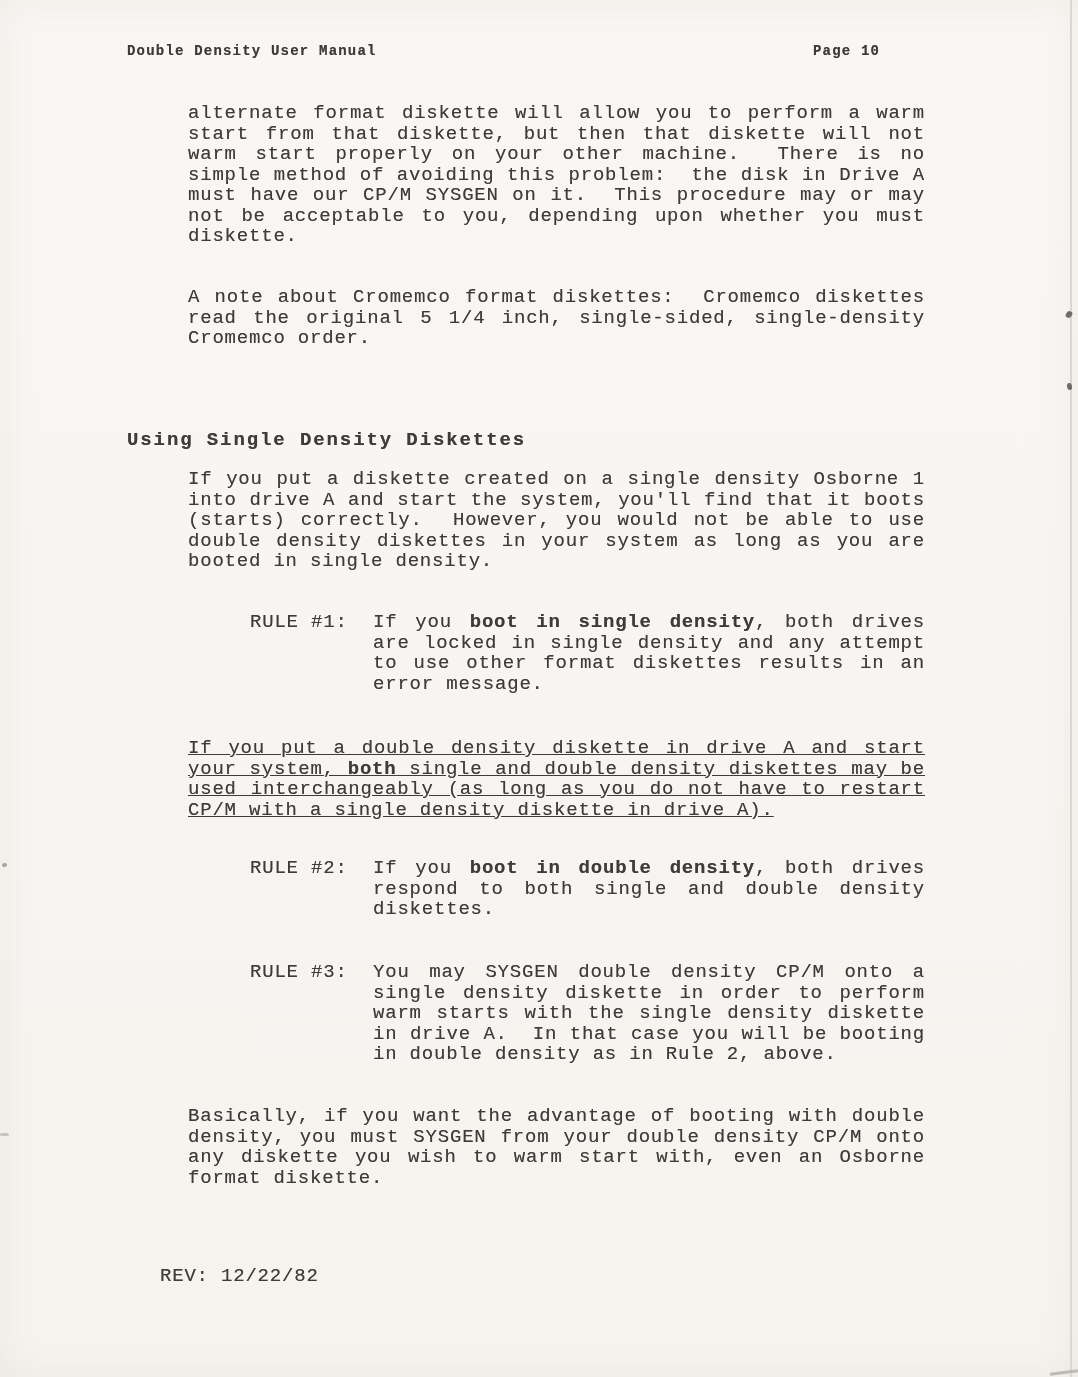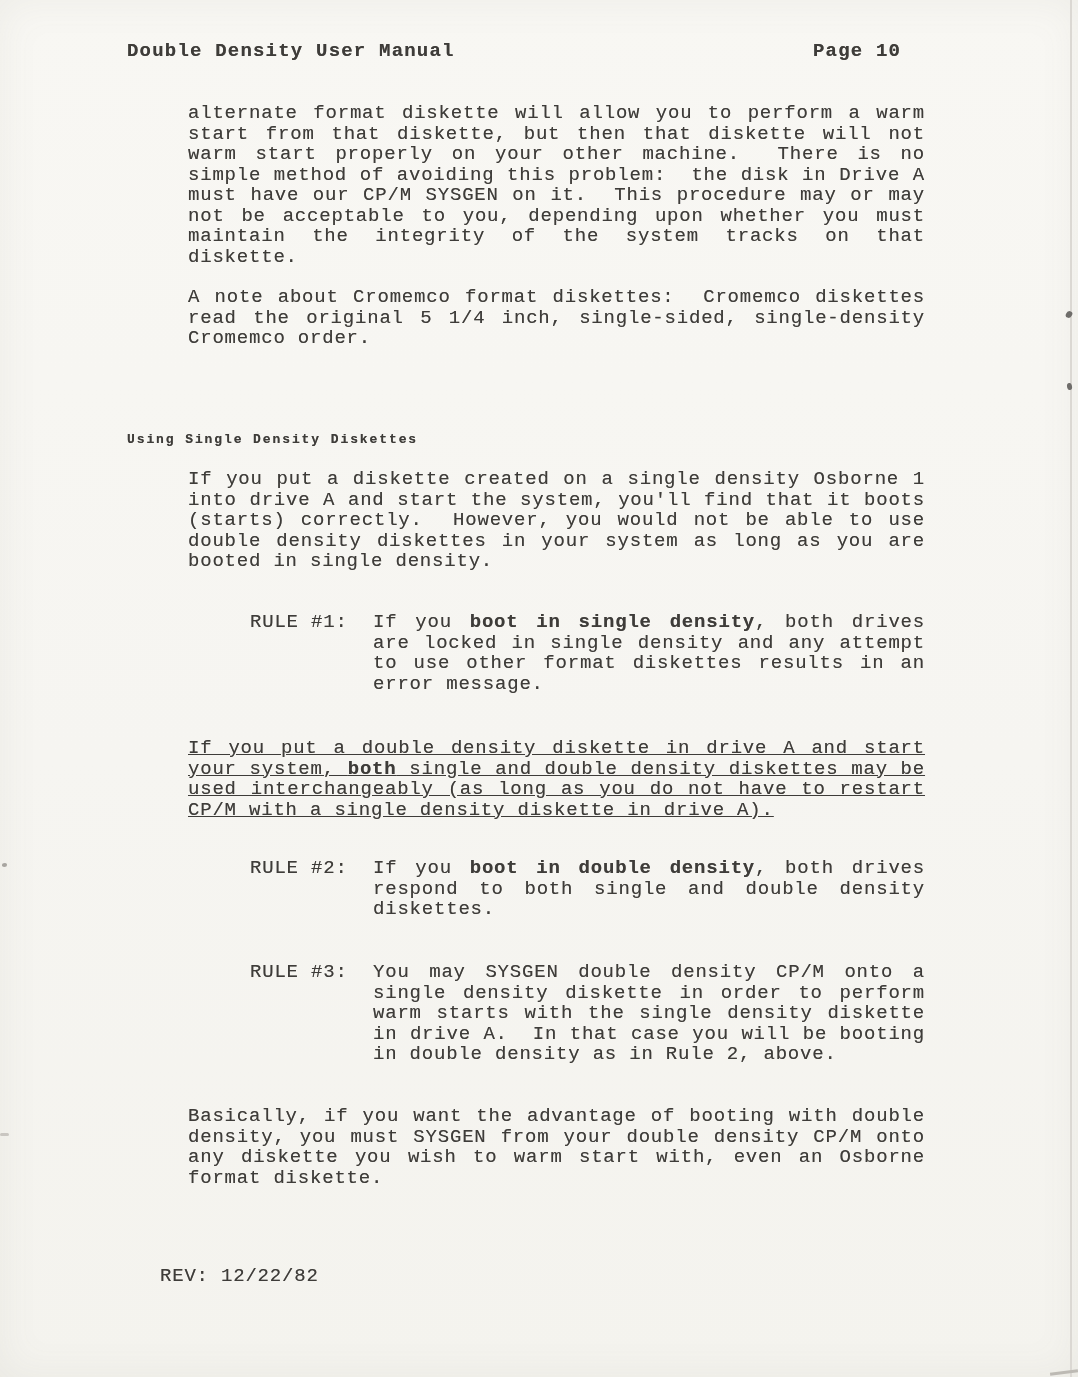--- a/index.html
+++ b/index.html
@@ -16,26 +16,26 @@
   .text{
     font-size:19px;
     line-height:20.5px;
     letter-spacing:0.8px;
     text-shadow:0 0 0.5px rgba(62,60,57,0.55);
   }
   .tline{text-align:justify;text-align-last:justify;}
   .tline-last{text-align-last:left;}
   .b{font-weight:bold;}
   .para{position:absolute;left:188px;width:737px;}
-  .hdr{position:absolute;top:40px;font-size:19px;line-height:22px;font-weight:bold;letter-spacing:1.2px;text-shadow:0 0 0.6px rgba(50,48,45,0.6);}
+  .hdr{position:absolute;top:40px;font-size:14px;line-height:22px;font-weight:bold;letter-spacing:1.2px;text-shadow:0 0 0.6px rgba(50,48,45,0.6);}
   .hdr-title{left:127px;}
   .hdr-page{left:813px;}
   .section-heading{
     position:absolute;left:127px;top:429px;
-    font-size:13px;line-height:22px;font-weight:bold;letter-spacing:1.9px;
+    font-size:19px;line-height:22px;font-weight:bold;letter-spacing:1.9px;
     text-shadow:0 0 0.6px rgba(50,48,45,0.6);
   }
   .rule{position:absolute;left:250px;width:676px;display:flex;}
   .rule-label{width:123px;flex:none;}
   .rule-text{width:552px;flex:none;}
   #para-warm-start{top:103px;}
   #para-cromemco{top:287px;}
   #para-single-boot{top:469px;}
   #rule-1{top:612px;}
   #para-double-boot{top:738px;text-decoration:underline;}
@@ -62,21 +62,20 @@
     <div class="hdr hdr-page">Page 10</div>
   </div>
 
   <div id="para-warm-start" class="para text">
       <div class="tline"><span>alternate format diskette will allow you to perform a warm</span></div>
       <div class="tline"><span>start from that diskette, but then that diskette will not</span></div>
       <div class="tline"><span>warm start properly on your other machine.&nbsp; There is no</span></div>
       <div class="tline"><span>simple method of avoiding this problem:&nbsp; the disk in Drive A</span></div>
       <div class="tline"><span>must have our CP/M SYSGEN on it.&nbsp; This procedure may or may</span></div>
       <div class="tline"><span>not be acceptable to you, depending upon whether you must</span></div>
-      <div class="tline"><span>maintain the integrity of the system tracks on that</span></div>
       <div class="tline tline-last"><span>diskette.</span></div>
     </div>
 
   <div id="para-cromemco" class="para text">
       <div class="tline"><span>A note about Cromemco format diskettes:&nbsp; Cromemco diskettes</span></div>
       <div class="tline"><span>read the original 5 1/4 inch, single-sided, single-density</span></div>
       <div class="tline tline-last"><span>Cromemco order.</span></div>
     </div>
 
   <div class="section-heading">Using Single Density Diskettes</div>

